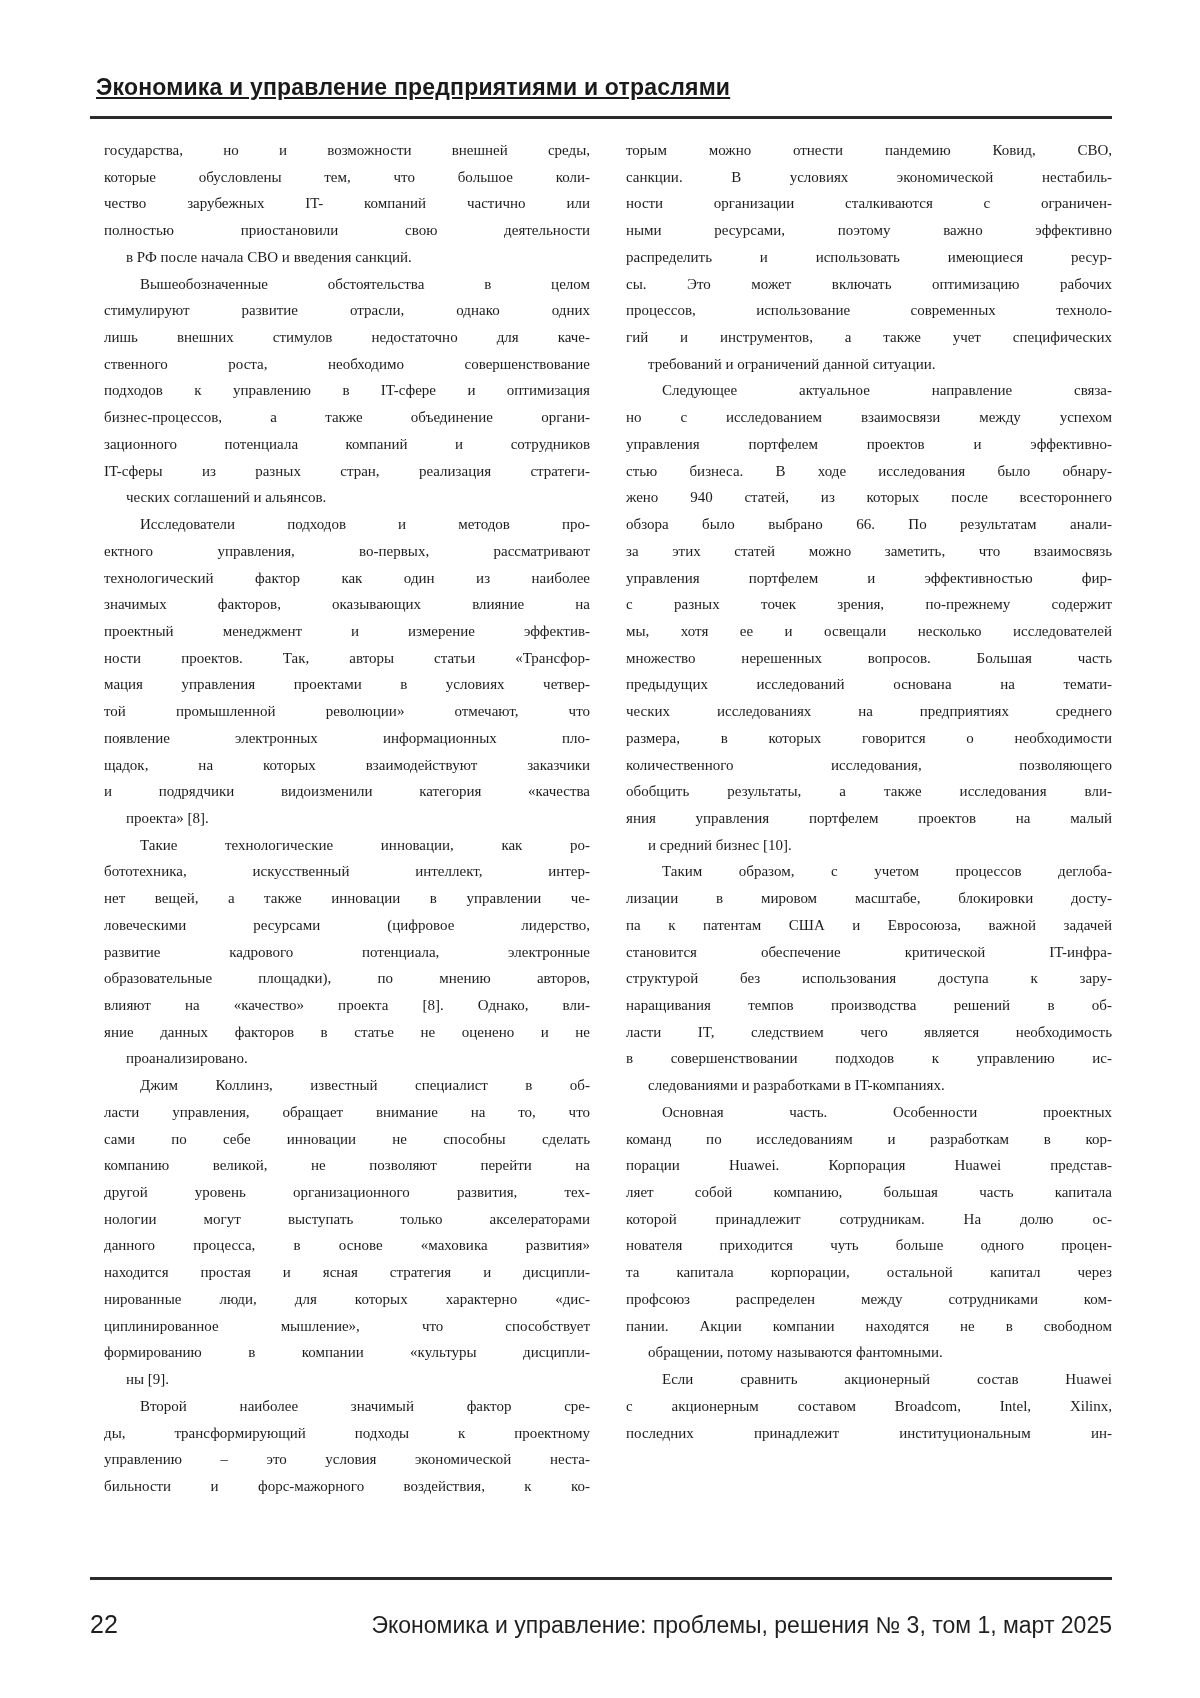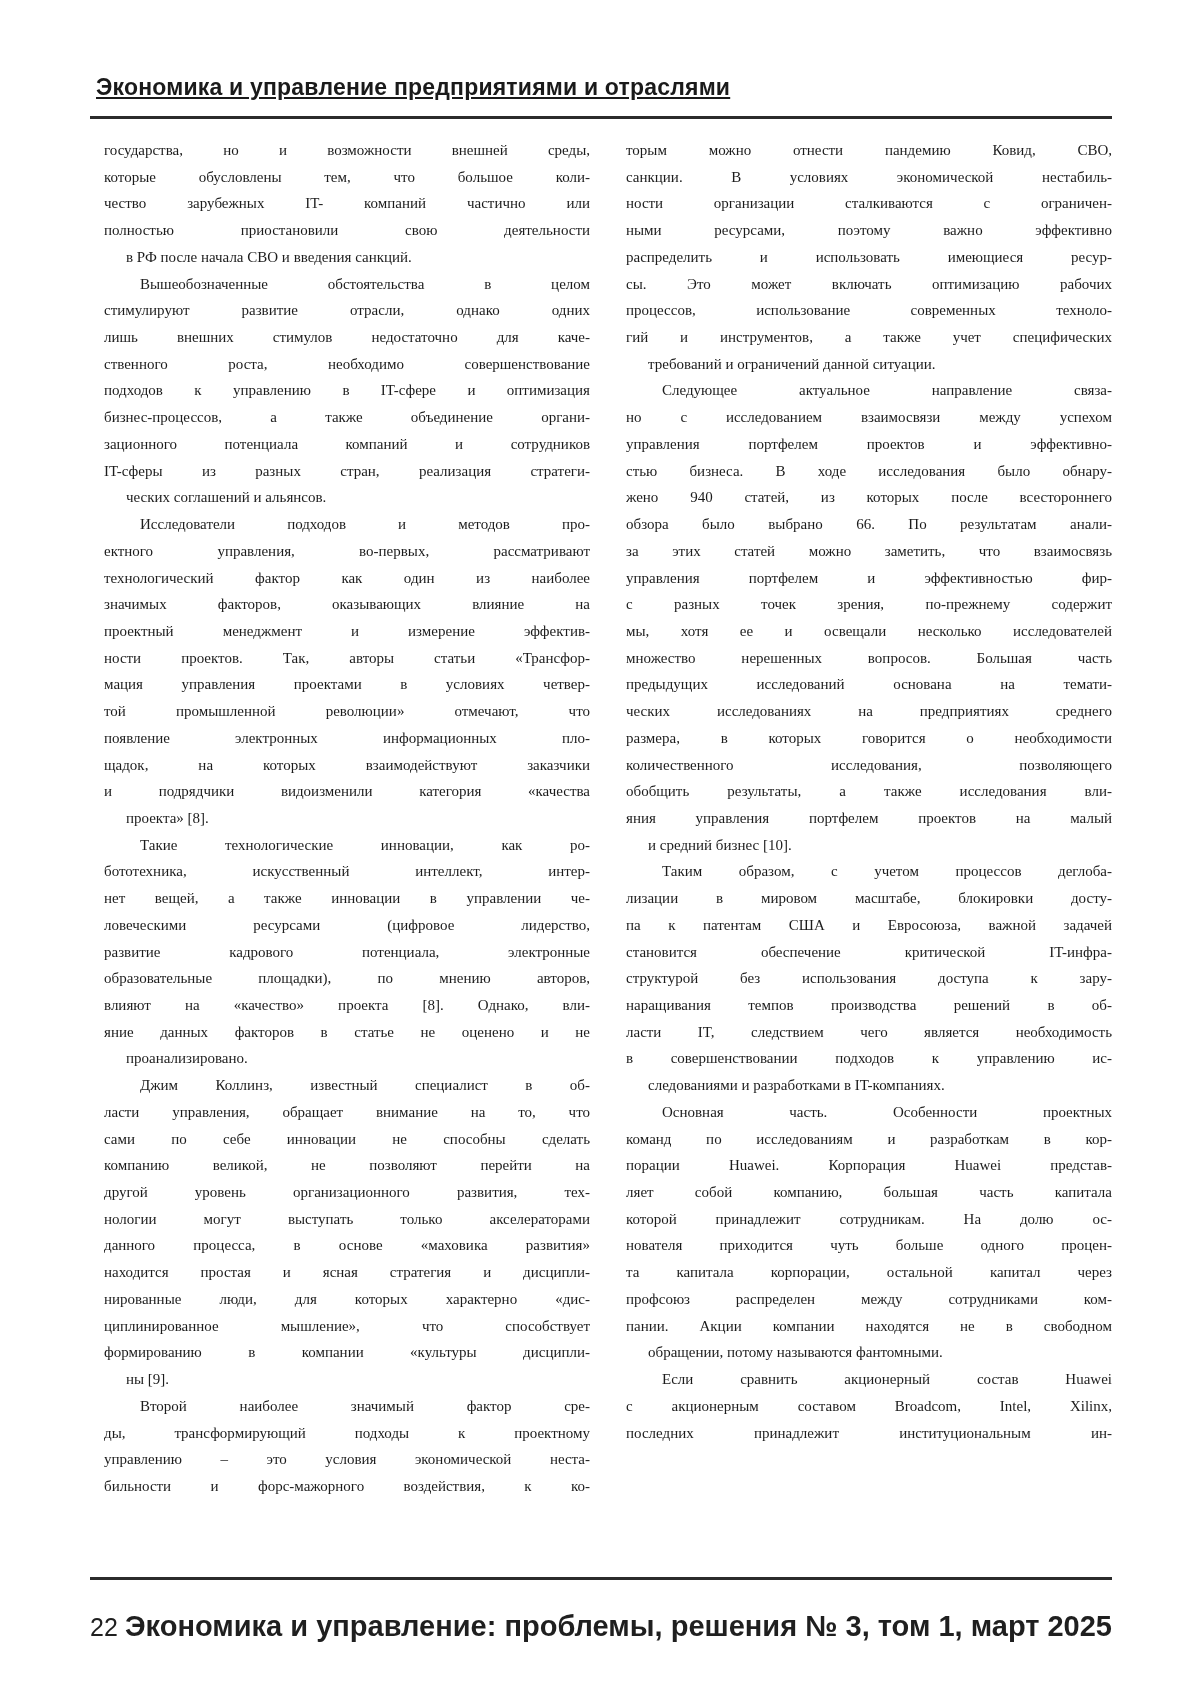--- a/index.html
+++ b/index.html
@@ -61,21 +61,21 @@
     position: absolute;
     left: 90px; right: 88px; top: 1594px;
     display: flex;
     justify-content: space-between;
     align-items: baseline;
     font-family: "Liberation Sans", sans-serif;
     color: #1f1f1f;
     margin-top: 16px;
   }
   .page-number { font-size: 25px; }
-  .issue-line { font-size: 29px; font-weight: bold; }
+  .issue-line { font-size: 23px; }
 </style>
 </head>
 <body>
 
 <div class="page">
 
   <div class="running-head">Экономика и управление предприятиями и отраслями</div>
 
   <div class="rule top"></div>
 

